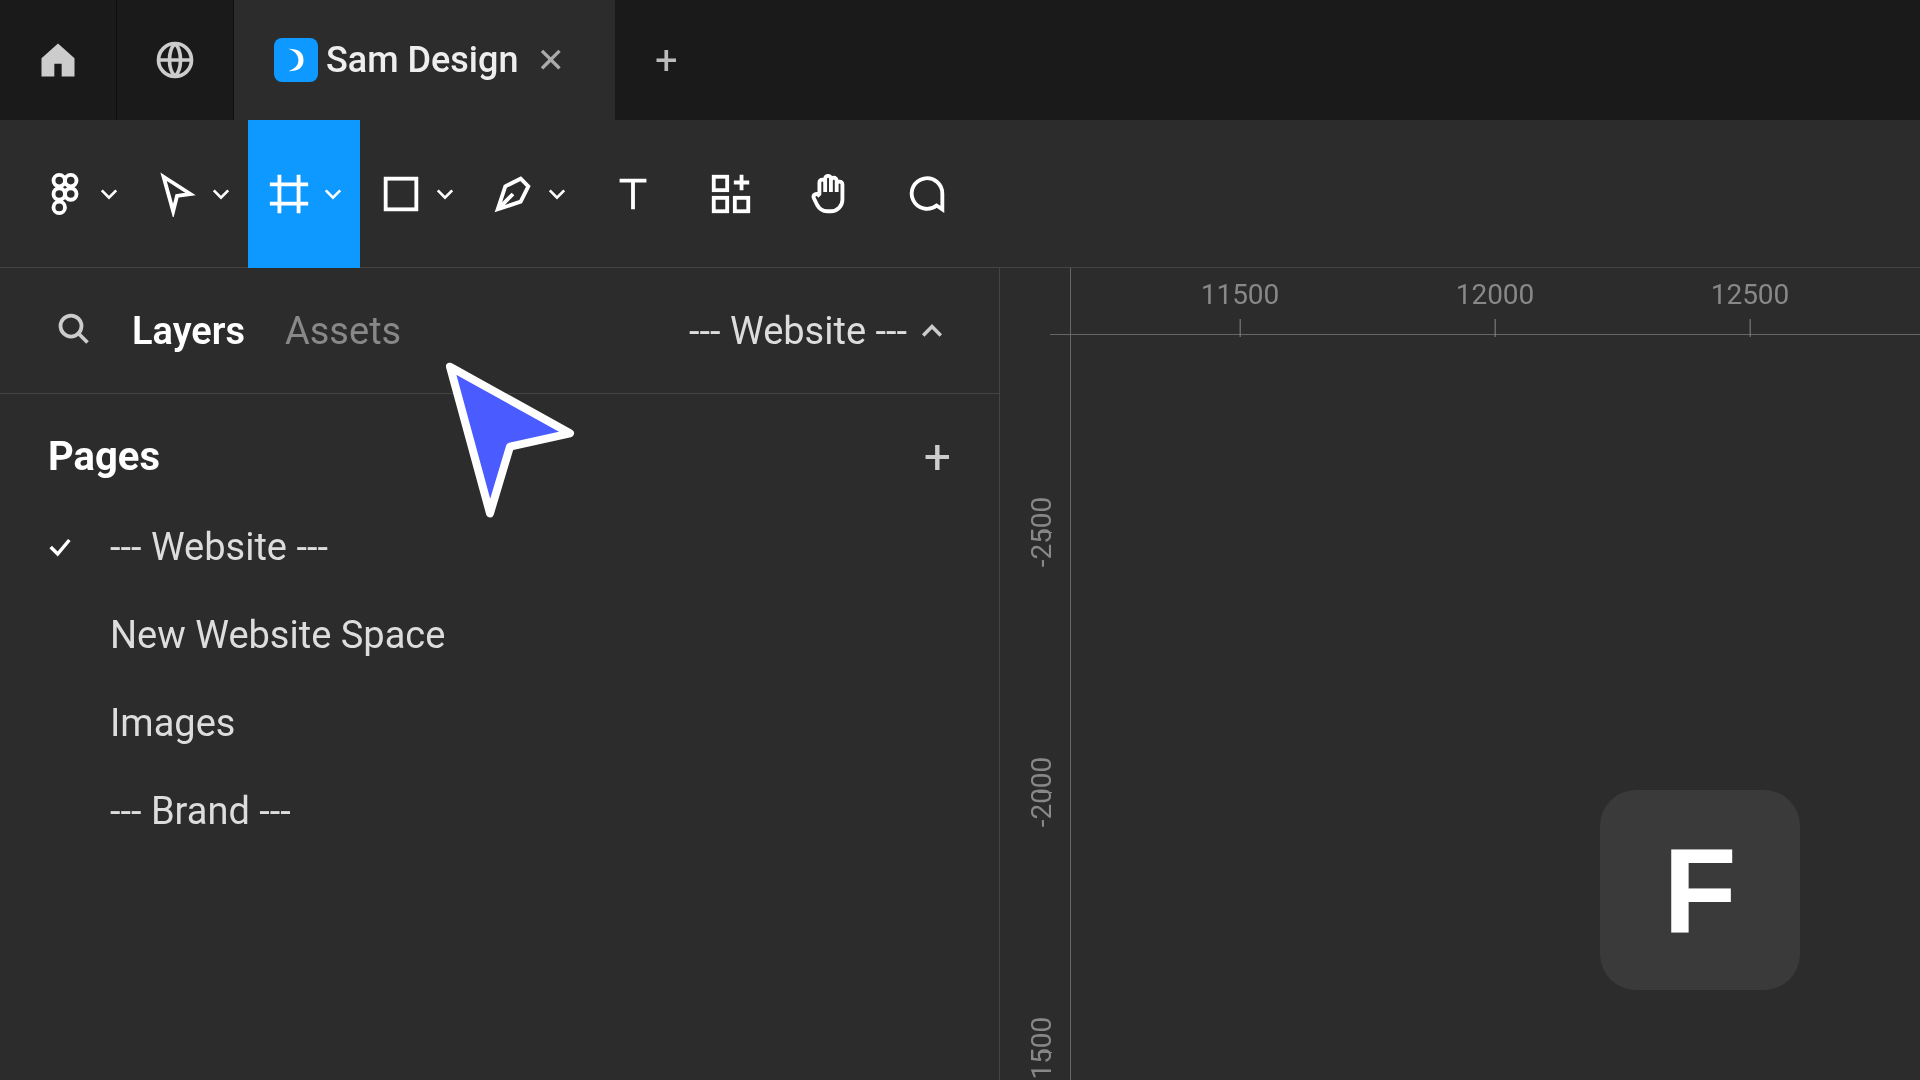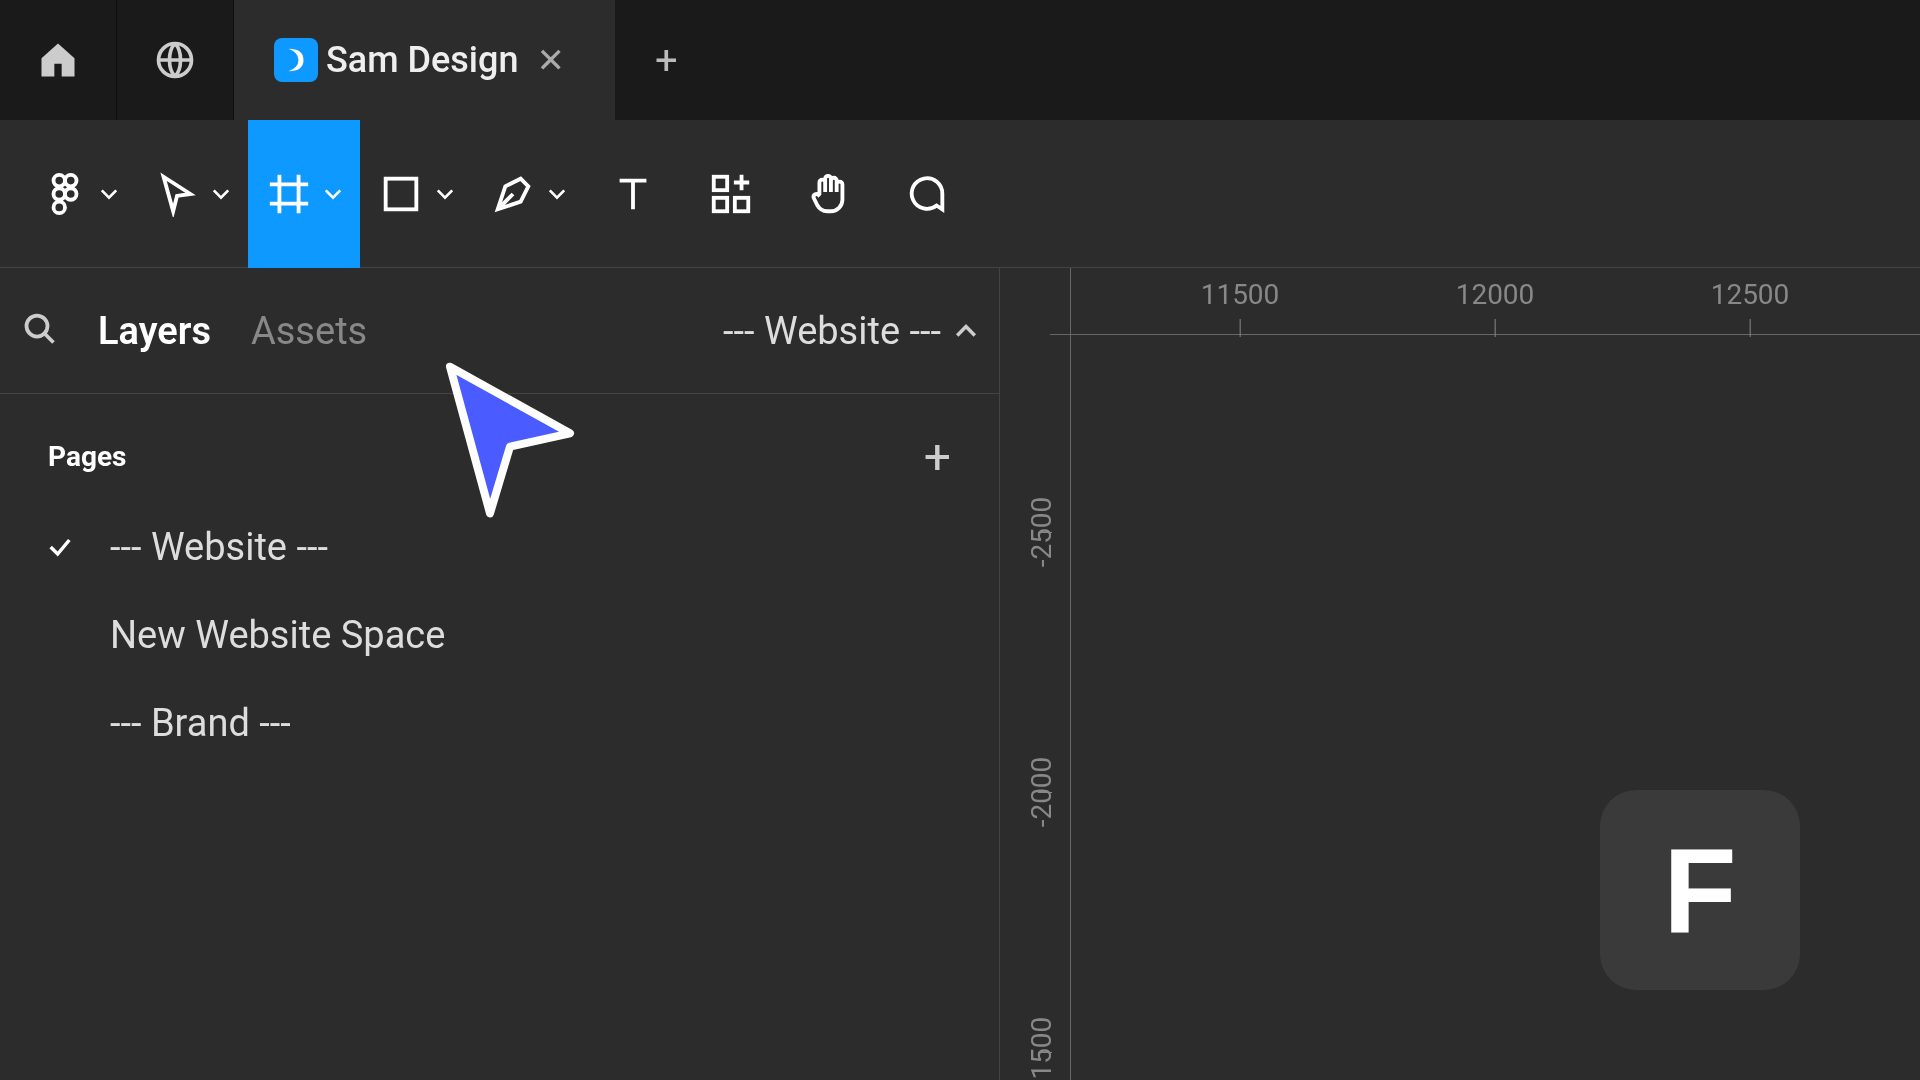--- a/index.html
+++ b/index.html
@@ -80,39 +80,39 @@
     width: 1000px;
     background: #2c2c2c;
     border-right: 1px solid #444;
     display: flex;
     flex-direction: column;
   }
   .lp-tabs {
     height: 126px;
     display: flex;
     align-items: center;
-    padding: 0 22px;
+    padding: 0 56px;
     gap: 40px;
     border-bottom: 1px solid #444;
     position: relative;
   }
   .lp-tabs .search svg { width:36px;height:36px;}
   .lp-tabs .tab { font-size: 38px; color:#888; cursor:pointer;}
   .lp-tabs .tab.active { color:#fff; font-weight:600;}
   .lp-tabs .page-dd {
     margin-left:auto;
     display:flex;align-items:center;gap:14px;font-size:38px;color:#ddd;
   }
   .lp-tabs .page-dd svg{width:22px;height:22px;}
 
   .lp-pages-header {
     display:flex;align-items:center;justify-content:space-between;
     padding: 34px 48px 18px 48px;
   }
-  .lp-pages-header .title { font-size: 28px; font-weight:700; color:#fff;}
+  .lp-pages-header .title { font-size: 40px; font-weight:700; color:#fff;}
   .lp-pages-header .plus { font-size:48px; color:#ccc;}
 
   .page-row {
     display:flex;align-items:center;
     padding: 22px 48px 22px 40px;
     font-size: 38px;
     color:#ddd;
     gap: 30px;
   }
   .page-row .check { width:40px; display:flex;align-items:center;justify-content:center;}
@@ -312,20 +312,24 @@
           </svg>
         </span>
       <span>--- Website ---</span>
     </div>
     <div class="page-row">
       <span class="spacer"></span>
       <span>New Website Space</span>
     </div>
     <div class="page-row">
       <span class="spacer"></span>
+      <span>Images</span>
+    </div>
+    <div class="page-row">
+      <span class="spacer"></span>
       <span>--- Brand ---</span>
     </div>
   </div>
 
   <div class="canvas">
     <div class="guide-v"></div>
     <div class="guide-h"></div>
     <div class="ruler-h">
       <div class="tick" style="left:190px"><span>11500</span><div class="mark"></div></div>
       <div class="tick" style="left:445px"><span>12000</span><div class="mark"></div></div>

